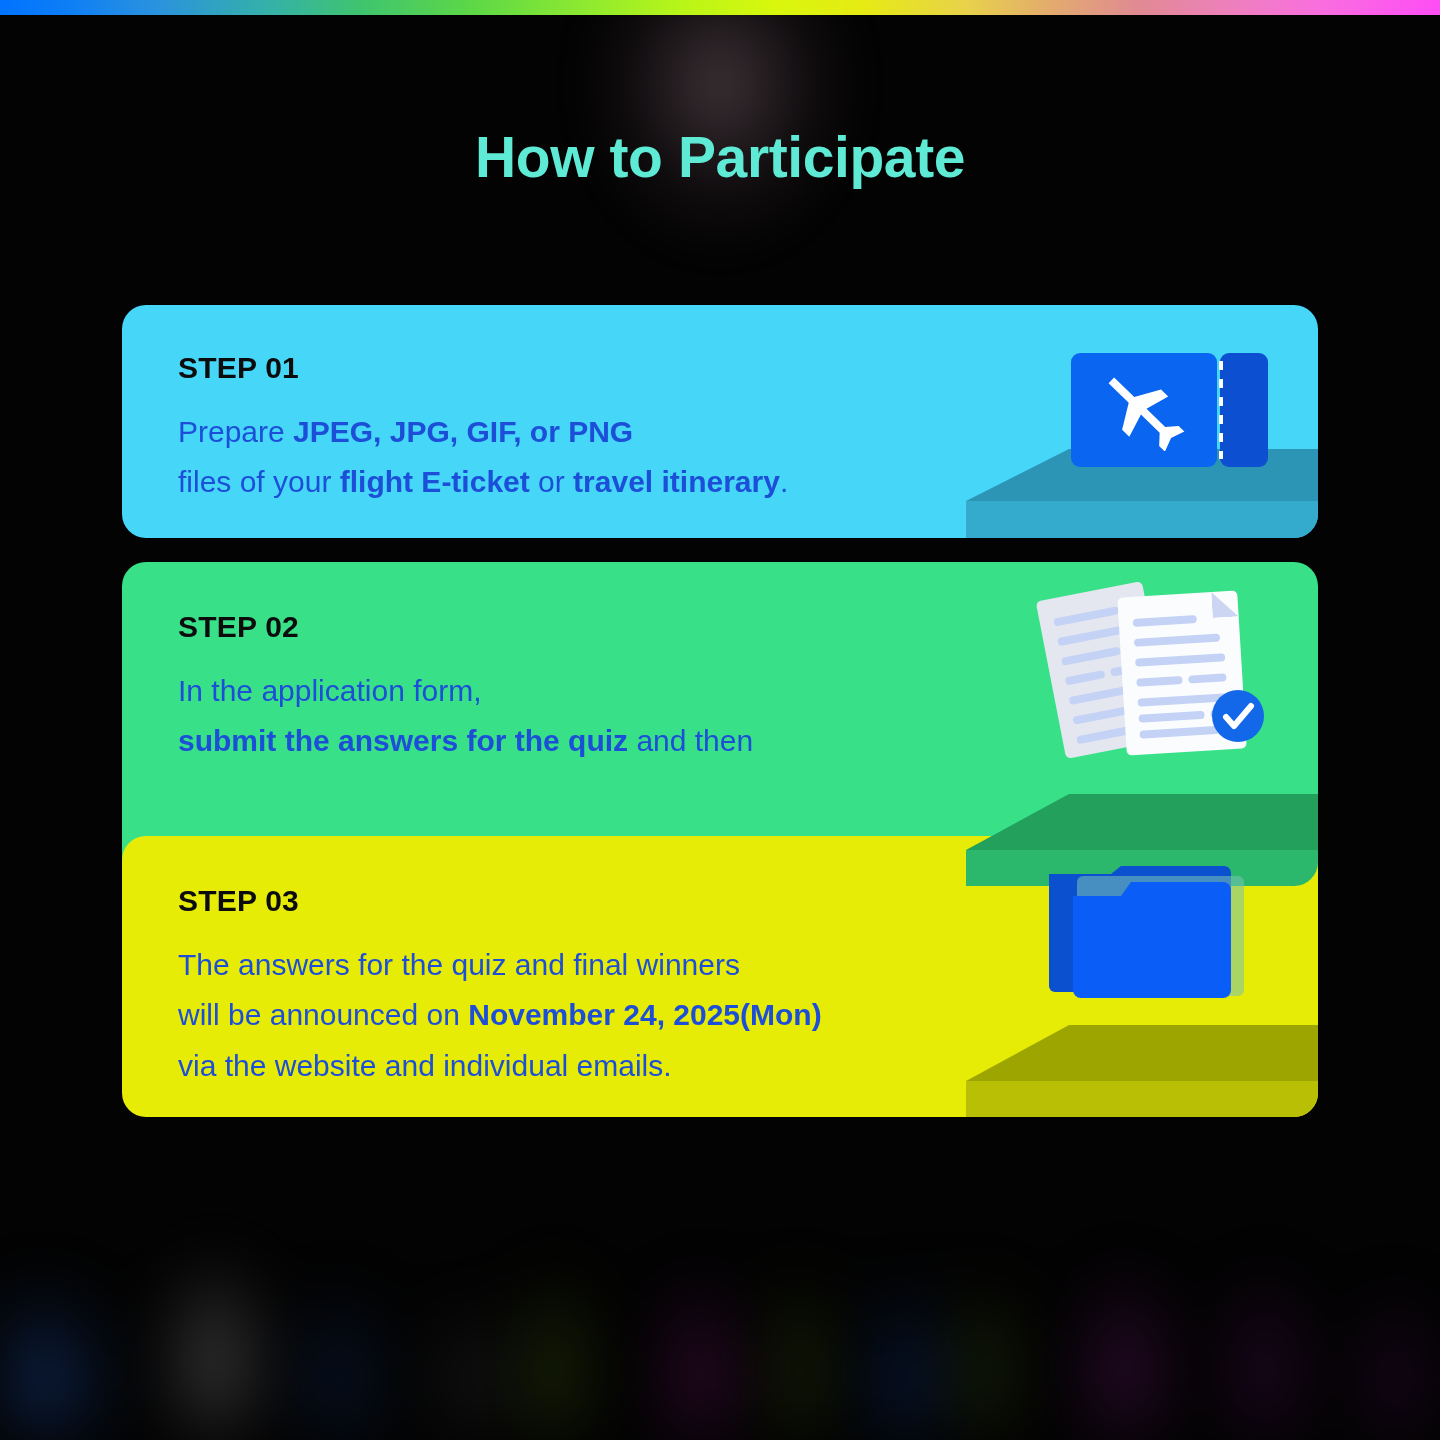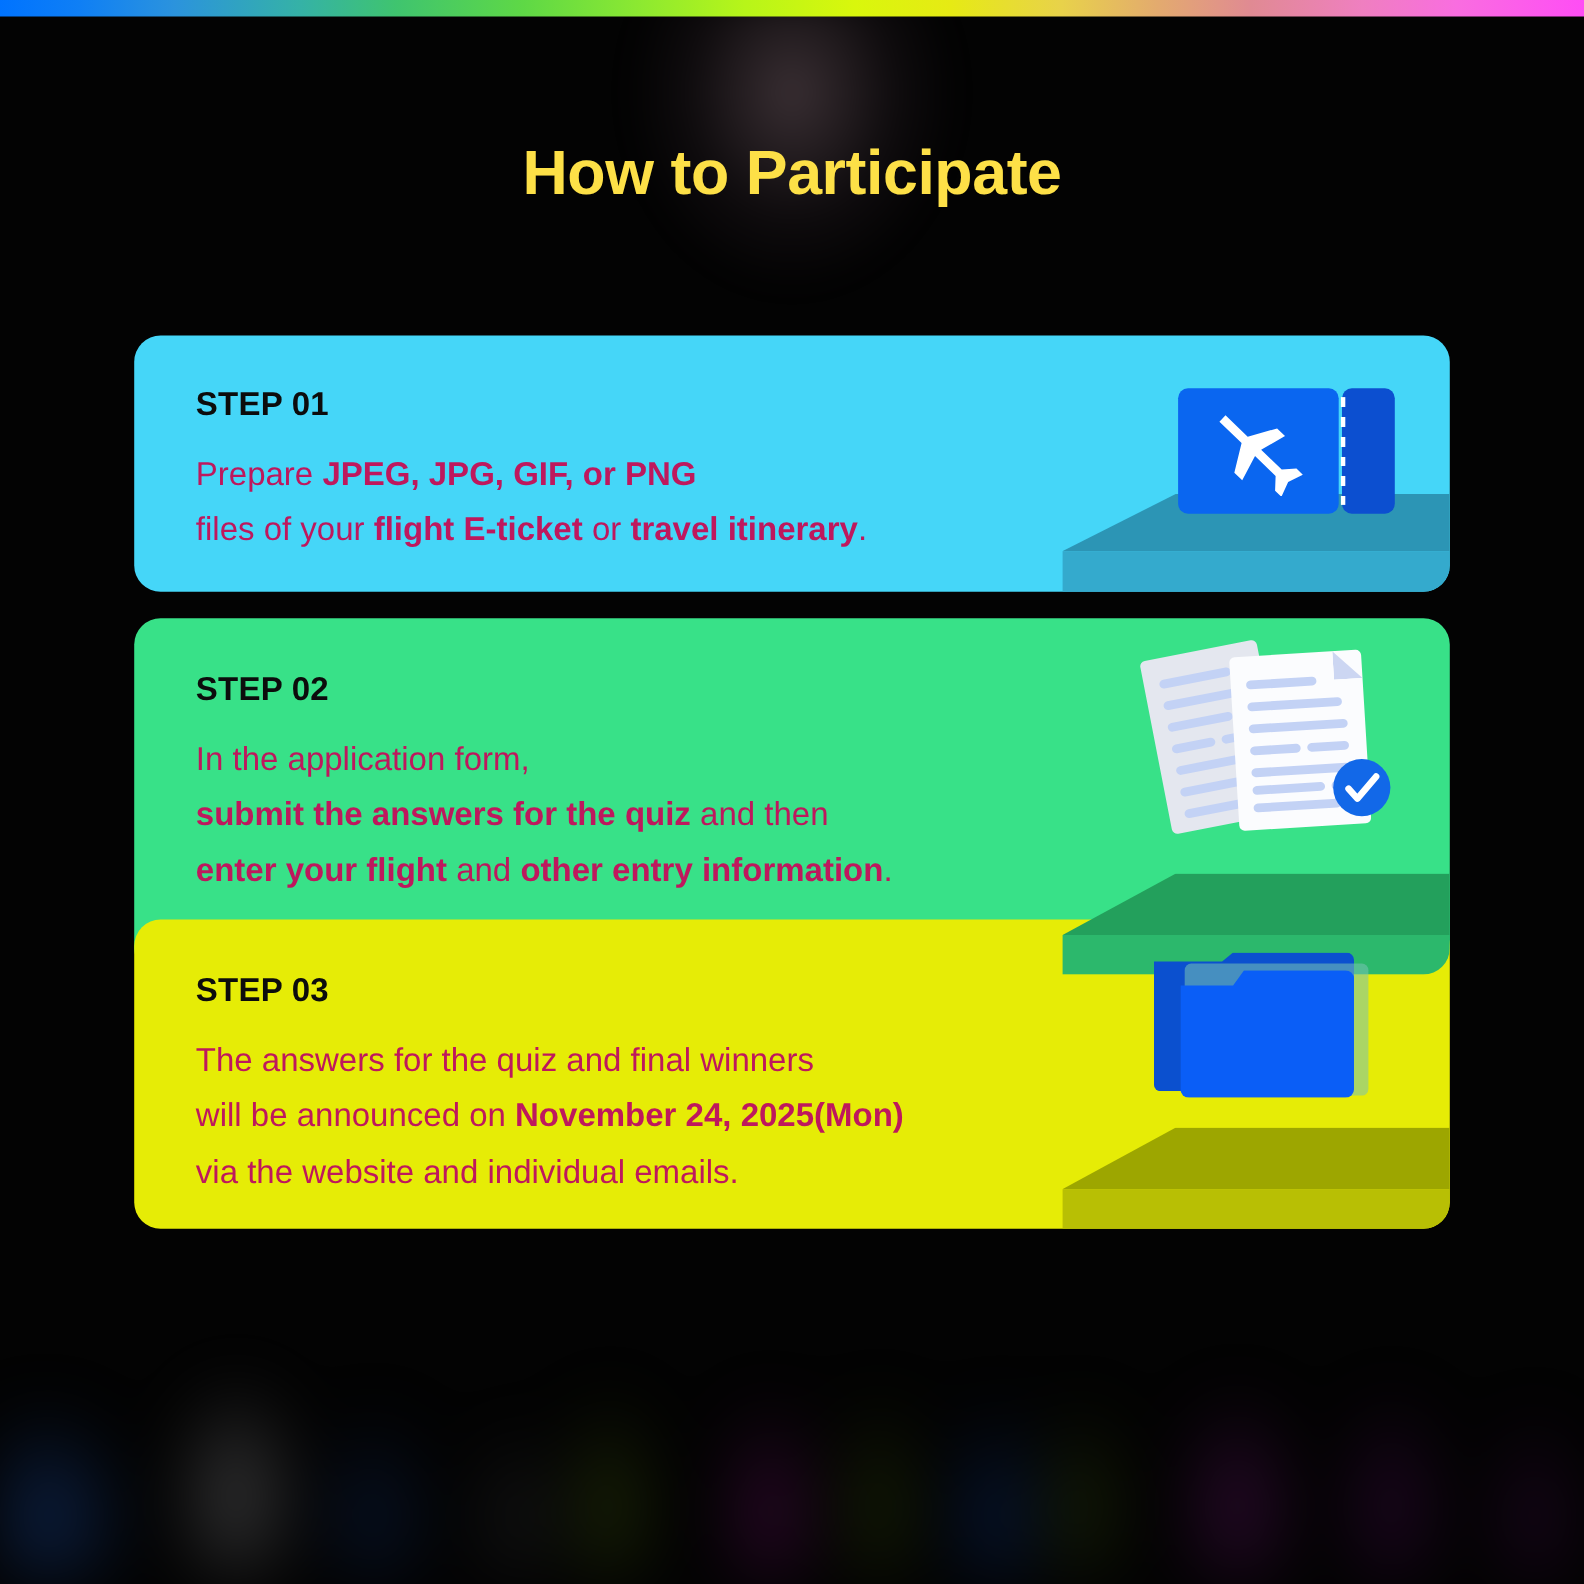--- a/index.html
+++ b/index.html
@@ -44,38 +44,38 @@
       #3fc46f 25%, #5ed846 33%, #8ae832 40%, #b7f519 47%,
       #d9f70c 54%, #e6ea14 60%, #e8d24a 67%, #e3ab6e 73%,
       #e08a93 79%, #ef7fc0 86%, #f96de0 92%, #ff4df5 100%);
   }
 
   #content { position:relative; z-index:10; width:1440px; height:1440px; }
 
   
   #page-title {
     position:absolute; left:0; right:0; top:124px;
-    text-align:center; color:#fde047;
+    text-align:center; color:#5eead4;
     font-size:57px; font-weight:700; letter-spacing:-0.4px;
   }
 
   
   .card {
     position:absolute; left:122px; width:1196px;
     border-radius:24px; overflow:hidden;
   }
   #card-1 { top:305px; height:233px; background:#45d6f8; }
   #card-2 { top:562px; height:324px; background:#38e188; }
   #card-3 { top:836px; height:281px; background:#e6ec06; }
 
   .card-text { position:absolute; left:56px; top:0; z-index:3; }
   .step-label {
     font-size:30px; font-weight:700; color:#0c0c0c; letter-spacing:0.2px;
   }
-  .step-body { font-size:30px; color:#be185d; line-height:1.68; }
+  .step-body { font-size:30px; color:#1d4ed8; line-height:1.68; }
   .step-body b { font-weight:700; }
   #card-1 .card-text { top:46px; }
   #card-1 .step-body { margin-top:22px; }
   #card-2 .card-text { top:48px; }
   #card-2 .step-body { margin-top:22px; }
   #card-3 .card-text { top:48px; }
   #card-3 .step-body { margin-top:22px; }
 
   
   .platform { position:absolute; right:0; bottom:0; z-index:1; }
@@ -252,23 +252,20 @@
       </div>
     </div>
 
     <div class="card-text">
       <div class="step-label">STEP 02</div>
       <div class="step-body">
         <div>In the application form,</div>
         <div>
           <b>submit the answers for the quiz</b><span> and then</span>
         </div>
-        <div>
-          <b>enter your flight</b><span> and </span><b>other entry information</b><span>.</span>
-        </div>
       </div>
     </div>
   </div>
 
   <div class="card" id="card-3">
 
     <div class="platform" id="plat-3">
       <div class="plat-top">
         <div class="plat-top-fill"></div>
       </div>

